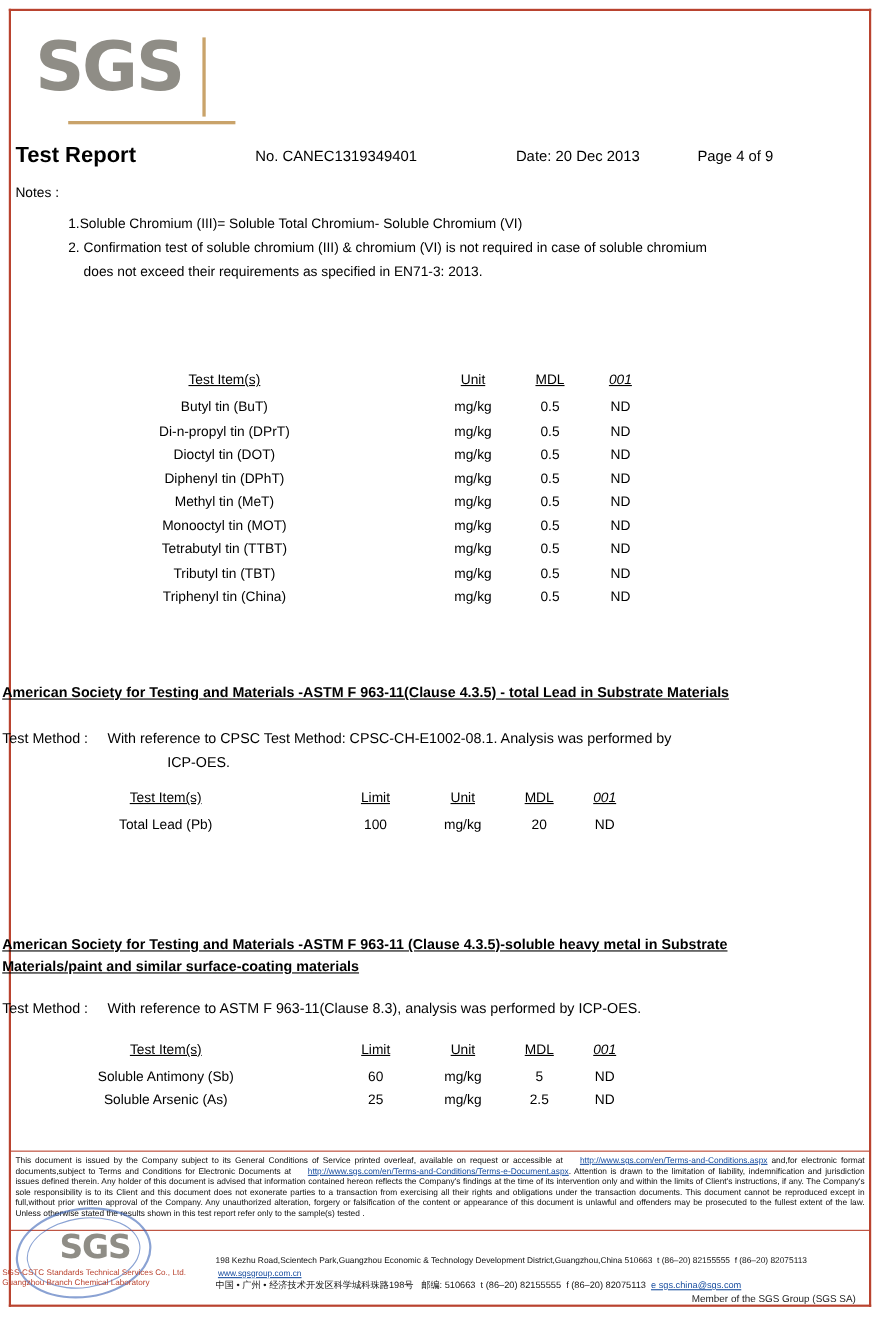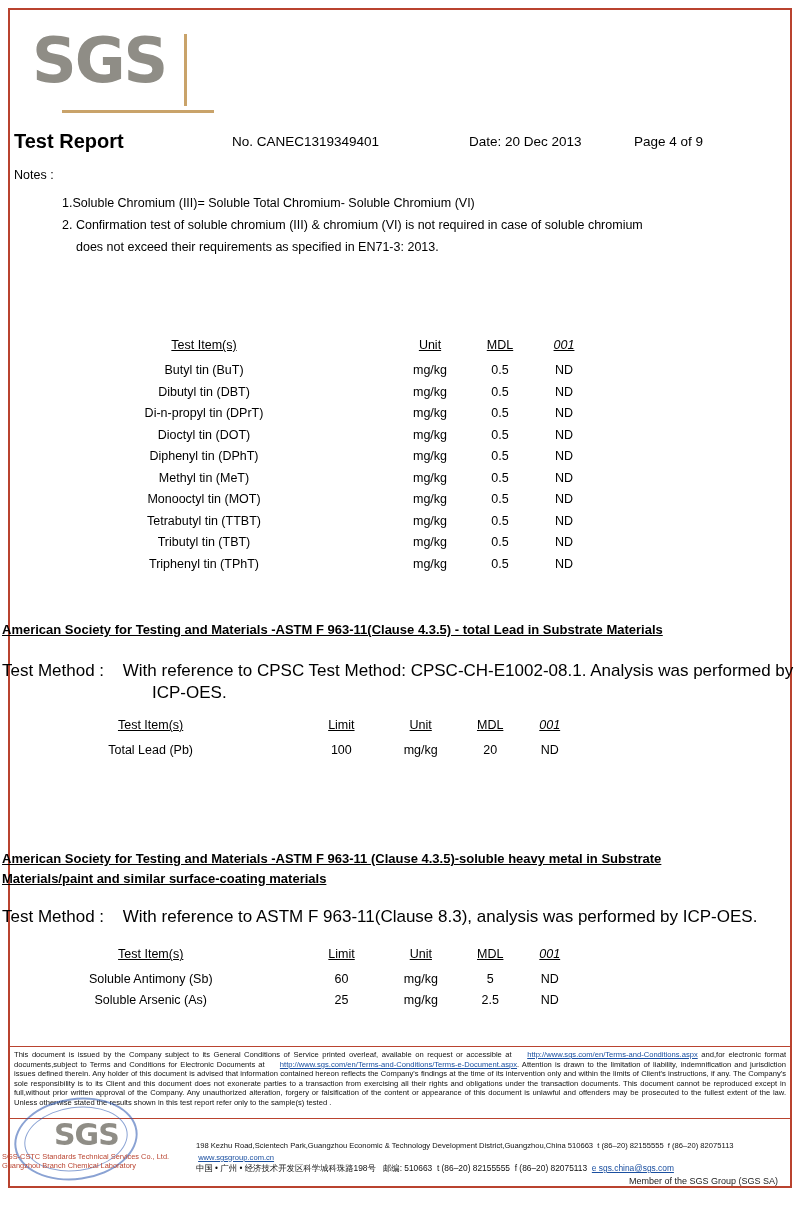--- a/index.html
+++ b/index.html
@@ -170,21 +170,21 @@
     left: 2px;
     font-size: 13px;
     font-weight: bold;
     text-decoration: underline;
     line-height: 20px;
     white-space: nowrap;
   }
   .method {
     position: absolute;
     left: 2px;
-    font-size: 17px;
+    font-size: 13px;
     line-height: 22px;
   }
   .method .m-label { display: inline-block; }
   .method .m-ind { display: block; padding-left: 150px; }
   
   #lead-table {
     left: 2px;
     top: 718px;
     width: 575px;
   }
@@ -335,26 +335,20 @@
       </tr>
     </thead>
     <tbody>
         <tr>
           <td class="c-item">Butyl tin (BuT)</td>
           <td class="c-unit">mg/kg</td>
           <td class="c-mdl">0.5</td>
           <td class="c-res">ND</td>
         </tr>
         <tr>
-          <td class="c-item">Dibutyl tin (DBT)</td>
-          <td class="c-unit">mg/kg</td>
-          <td class="c-mdl">0.5</td>
-          <td class="c-res">ND</td>
-        </tr>
-        <tr>
           <td class="c-item">Di-n-propyl tin (DPrT)</td>
           <td class="c-unit">mg/kg</td>
           <td class="c-mdl">0.5</td>
           <td class="c-res">ND</td>
         </tr>
         <tr>
           <td class="c-item">Dioctyl tin (DOT)</td>
           <td class="c-unit">mg/kg</td>
           <td class="c-mdl">0.5</td>
           <td class="c-res">ND</td>
@@ -383,21 +377,21 @@
           <td class="c-mdl">0.5</td>
           <td class="c-res">ND</td>
         </tr>
         <tr>
           <td class="c-item">Tributyl tin (TBT)</td>
           <td class="c-unit">mg/kg</td>
           <td class="c-mdl">0.5</td>
           <td class="c-res">ND</td>
         </tr>
         <tr>
-          <td class="c-item">Triphenyl tin (TPhT)</td>
+          <td class="c-item">Triphenyl tin (China)</td>
           <td class="c-unit">mg/kg</td>
           <td class="c-mdl">0.5</td>
           <td class="c-res">ND</td>
         </tr>
       </tbody>
   </table>
 
   <div class="sect-head" style="top:620px;text-align:center;">American Society for Testing and Materials -ASTM F 963-11(Clause 4.3.5) - total Lead in Substrate Materials</div>
   <div class="method" style="top:660px;">
     <span class="m-label">Test Method :</span>

